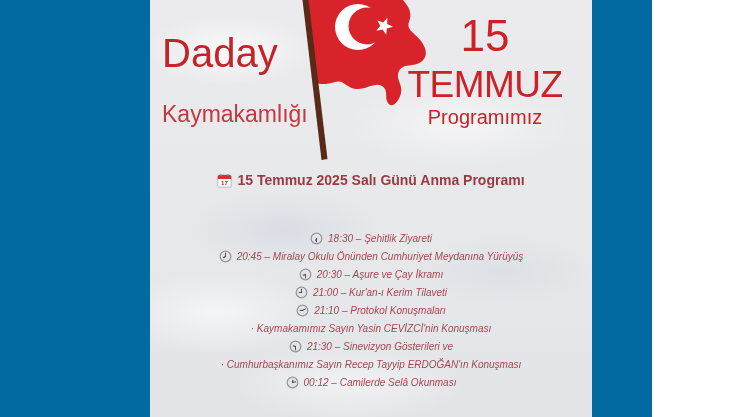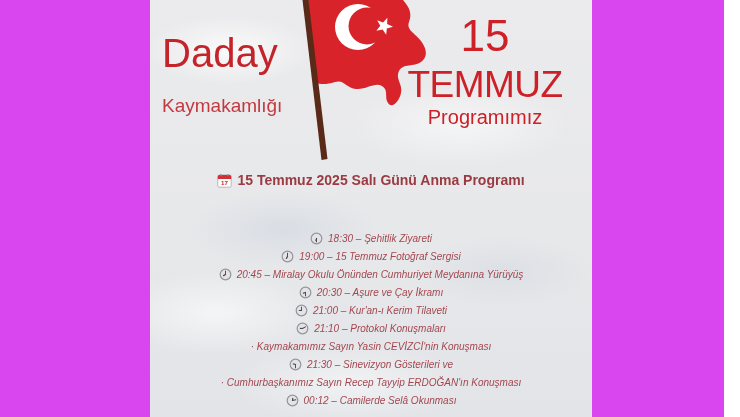--- a/index.html
+++ b/index.html
@@ -1,33 +1,33 @@
 <!DOCTYPE html>
 <html style="--title-red: #c4232a; --subtitle-red: #c23a40; --big-red: #cd2027; --flag-red: #d8232a; --pole-brown: #5a2a18; --info-maroon: #9a3a42; --item-maroon: #a3474f; --poster-bg: #e9e9eb; --page-bg: #ffffff;"><head>
 <meta charset="utf-8">
 <style>
   html,body{margin:0;padding:0;width:740px;height:417px;overflow:hidden;}
   body{background:#ffffff;font-family:"Liberation Sans", sans-serif;}
-  .page{position:relative;width:724px;height:417px;background:#d946ef;}
+  .page{position:relative;width:652px;height:417px;background:#0369a1;}
 
   .poster{
     position:absolute;left:150px;top:0;width:442px;height:417px;overflow:hidden;
     background:
       radial-gradient(120px 50px at 18% 12%, rgba(255,255,255,.75), transparent 70%),
       radial-gradient(160px 60px at 70% 30%, rgba(255,255,255,.55), transparent 70%),
       radial-gradient(140px 55px at 30% 55%, rgba(196,205,219,.40), transparent 70%),
       radial-gradient(150px 60px at 15% 75%, rgba(255,255,255,.60), transparent 70%),
       radial-gradient(130px 50px at 80% 65%, rgba(200,208,220,.35), transparent 70%),
       radial-gradient(160px 55px at 45% 92%, rgba(255,255,255,.50), transparent 72%),
       linear-gradient(180deg,#ebebed 0%,#e7e8ea 60%,#e2e4e8 100%);
   }
 
   .left-title{position:absolute;left:12px;top:30px;}
   .district{font-size:40px;line-height:46px;font-weight:500;color:var(--title-red,#c4232a);}
-  .district-sub{margin-top:20px;font-size:19px;line-height:20px;font-weight:500;color:var(--subtitle-red,#c23a40);}
+  .district-sub{margin-top:28px;font-size:23px;line-height:20px;font-weight:500;color:var(--subtitle-red,#c23a40);}
 
   .flag-svg{position:absolute;left:140px;top:0;width:150px;height:165px;}
 
   .right-title{position:absolute;left:245px;top:4px;width:180px;text-align:center;color:var(--big-red,#cd2027);}
   .big-number{font-size:44px;line-height:64px;font-weight:500;}
   .month{font-size:37px;line-height:34px;font-weight:500;letter-spacing:-.5px;}
   .program-word{font-size:20px;line-height:30px;font-weight:500;}
 
   .info{position:absolute;left:0;top:170px;width:442px;text-align:center;
         font-size:14px;line-height:21px;font-weight:600;color:var(--info-maroon,#9a3a42);}
@@ -99,28 +99,20 @@
             <circle cx="10" cy="10" r="8.2" fill="#e4e4e7" stroke="#94949b" stroke-width="1.8"></circle>
             <line x1="10" y1="10" x2="10" y2="4.8" stroke="#4a4a52" stroke-width="1.5" stroke-linecap="round" transform="rotate(180 10 10)"></line>
             <line x1="10" y1="10" x2="10" y2="6.6" stroke="#4a4a52" stroke-width="1.9" stroke-linecap="round" transform="rotate(195 10 10)"></line>
           </svg>
           <span>18:30 – Şehitlik Ziyareti</span>
         </div>
         <div class="row">
           <svg viewBox="0 0 20 20" class="clock">
             <circle cx="10" cy="10" r="8.2" fill="#e4e4e7" stroke="#94949b" stroke-width="1.8"></circle>
             <line x1="10" y1="10" x2="10" y2="4.8" stroke="#4a4a52" stroke-width="1.5" stroke-linecap="round" transform="rotate(0 10 10)"></line>
-            <line x1="10" y1="10" x2="10" y2="6.6" stroke="#4a4a52" stroke-width="1.9" stroke-linecap="round" transform="rotate(210 10 10)"></line>
-          </svg>
-          <span>19:00 – 15 Temmuz Fotoğraf Sergisi</span>
-        </div>
-        <div class="row">
-          <svg viewBox="0 0 20 20" class="clock">
-            <circle cx="10" cy="10" r="8.2" fill="#e4e4e7" stroke="#94949b" stroke-width="1.8"></circle>
-            <line x1="10" y1="10" x2="10" y2="4.8" stroke="#4a4a52" stroke-width="1.5" stroke-linecap="round" transform="rotate(0 10 10)"></line>
             <line x1="10" y1="10" x2="10" y2="6.6" stroke="#4a4a52" stroke-width="1.9" stroke-linecap="round" transform="rotate(240 10 10)"></line>
           </svg>
           <span>20:45 – Miralay Okulu Önünden Cumhuriyet Meydanına Yürüyüş</span>
         </div>
         <div class="row">
           <svg viewBox="0 0 20 20" class="clock">
             <circle cx="10" cy="10" r="8.2" fill="#e4e4e7" stroke="#94949b" stroke-width="1.8"></circle>
             <line x1="10" y1="10" x2="10" y2="4.8" stroke="#4a4a52" stroke-width="1.5" stroke-linecap="round" transform="rotate(180 10 10)"></line>
             <line x1="10" y1="10" x2="10" y2="6.6" stroke="#4a4a52" stroke-width="1.9" stroke-linecap="round" transform="rotate(255 10 10)"></line>
           </svg>

